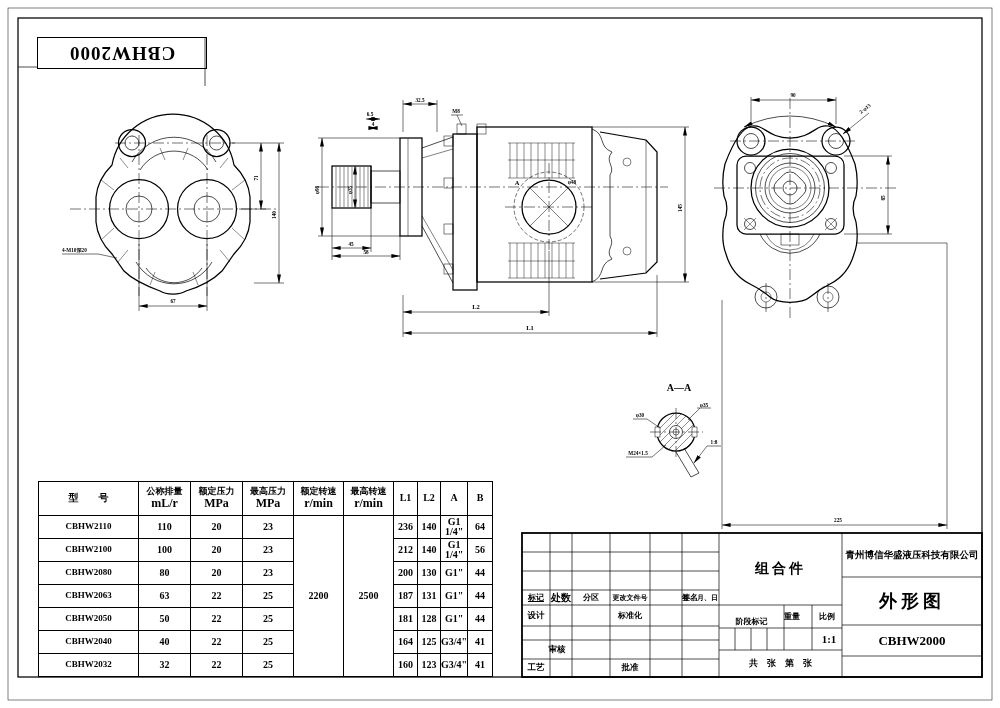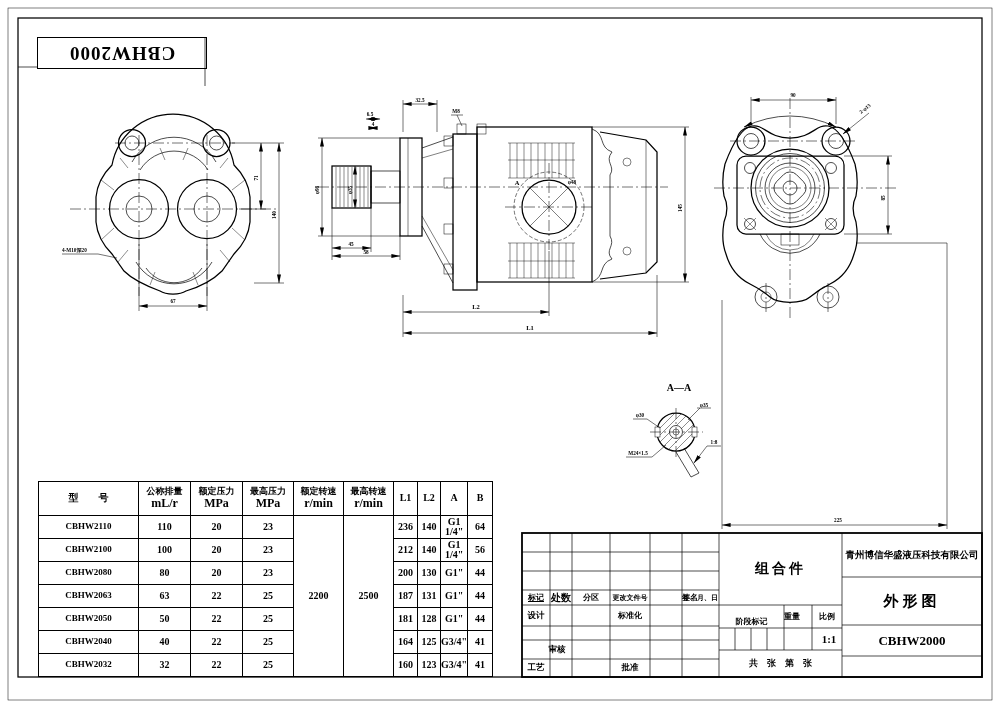--- a/index.html
+++ b/index.html
@@ -505,17 +505,17 @@
   <span class="tl" style="left:522px;top:640px;width:28px;height:19px;font-size:8.5px;padding-left:21px;">审核</span>
   <span class="tl" style="left:522px;top:659px;width:28px;height:18px;font-size:8.5px;">工艺</span>
   <span class="tl" style="left:610px;top:659px;width:40px;height:18px;font-size:8.5px;">批准</span>
   <span class="tl" style="left:719px;top:533px;width:123px;height:72px;font-size:14px;letter-spacing:3px;">组合件</span>
   <span class="tl" style="left:719px;top:605px;width:65px;height:32px;font-size:8px;">阶段标记</span>
   <span class="tl" style="left:784px;top:605px;width:16px;height:23px;font-size:8px;">重量</span>
   <span class="tl" style="left:812px;top:605px;width:30px;height:23px;font-size:8px;border-radius:9px;">比例</span>
   <span class="tl" style="left:812px;top:628px;width:34px;height:22px;font-size:11px;">1:1</span>
   <span class="tl" style="left:719px;top:650px;width:123px;height:27px;font-size:9px;white-space:pre;">共    张    第    张</span>
   <span class="tl" style="left:842px;top:533px;width:140px;height:44px;font-size:9.5px;white-space:nowrap;">青州博信华盛液压科技有限公司</span>
-  <span class="tl" style="left:842px;top:577px;width:140px;height:48px;font-size:15px;letter-spacing:4px;">外形图</span>
+  <span class="tl" style="left:842px;top:577px;width:140px;height:48px;font-size:18px;letter-spacing:4px;">外形图</span>
   <span class="tl" style="left:842px;top:625px;width:140px;height:31px;font-size:13px;">CBHW2000</span>
 </div>
 
 </div>
 
 </body></html>

